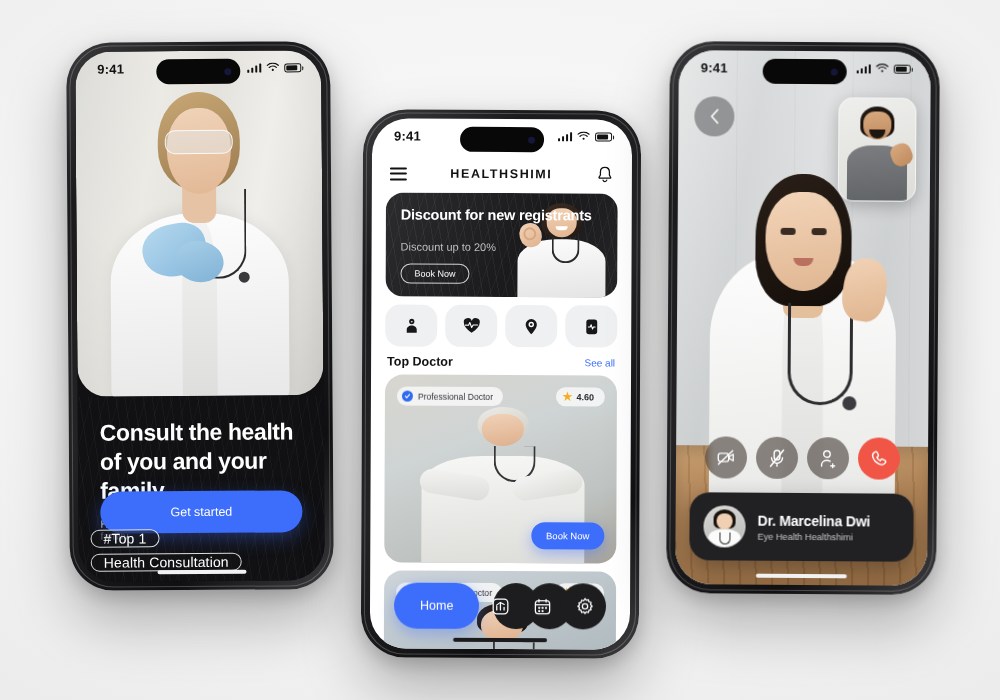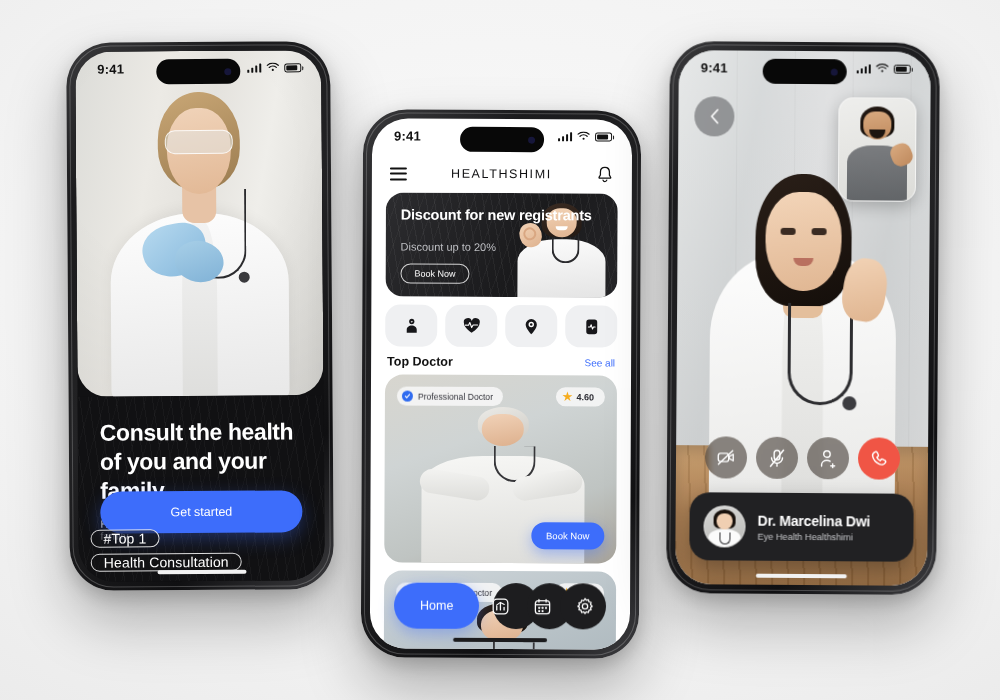--- a/index.html
+++ b/index.html
@@ -83,21 +83,21 @@
       color:#fff;display:flex;align-items:center;justify-content:center;font-size:12.5px;border:none;cursor:pointer;
       box-shadow:0 6px 18px rgba(61,109,251,.34)}
 
   
   #phone2 { left:362px; top:110px; width:278px; height:548px; transform:rotate(0.25deg); }
   #phone2 .screen{ background:#ffffff; }
   .p2-head{position:absolute;top:38px;left:0;right:0;height:34px;display:flex;align-items:center;
            justify-content:space-between;padding:0 18px;z-index:20}
   .burger{display:flex;flex-direction:column;gap:3.5px;cursor:pointer}
   .burger i{display:block;width:17px;height:2px;background:#111;border-radius:2px}
-  .brand{font-size:12.5px;font-weight:400;letter-spacing:1.6px;color:#101012}
+  .brand{font-size:12.5px;font-weight:700;letter-spacing:1.6px;color:#101012}
 
   .banner{position:absolute;top:74px;left:14px;right:14px;height:104px;border-radius:18px;overflow:hidden;
     background:
       repeating-linear-gradient(80deg, rgba(255,255,255,.05) 0 1px, rgba(0,0,0,0) 1px 8px),
       repeating-linear-gradient(-70deg, rgba(255,255,255,.035) 0 1px, rgba(0,0,0,0) 1px 12px),
       linear-gradient(120deg,#2c2c2f,#1a1a1c 60%,#242427);}
   .banner .txt{position:absolute;left:15px;top:13px;z-index:3}
   .banner h3{color:#fff;font-size:14.5px;font-weight:600;line-height:1.26;letter-spacing:-.2px}
   .banner p{color:#bdbec2;font-size:11px;margin-top:17px}
   .banner .bk{display:inline-flex;align-items:center;justify-content:center;margin-top:11px;border:1px solid rgba(255,255,255,.8);

